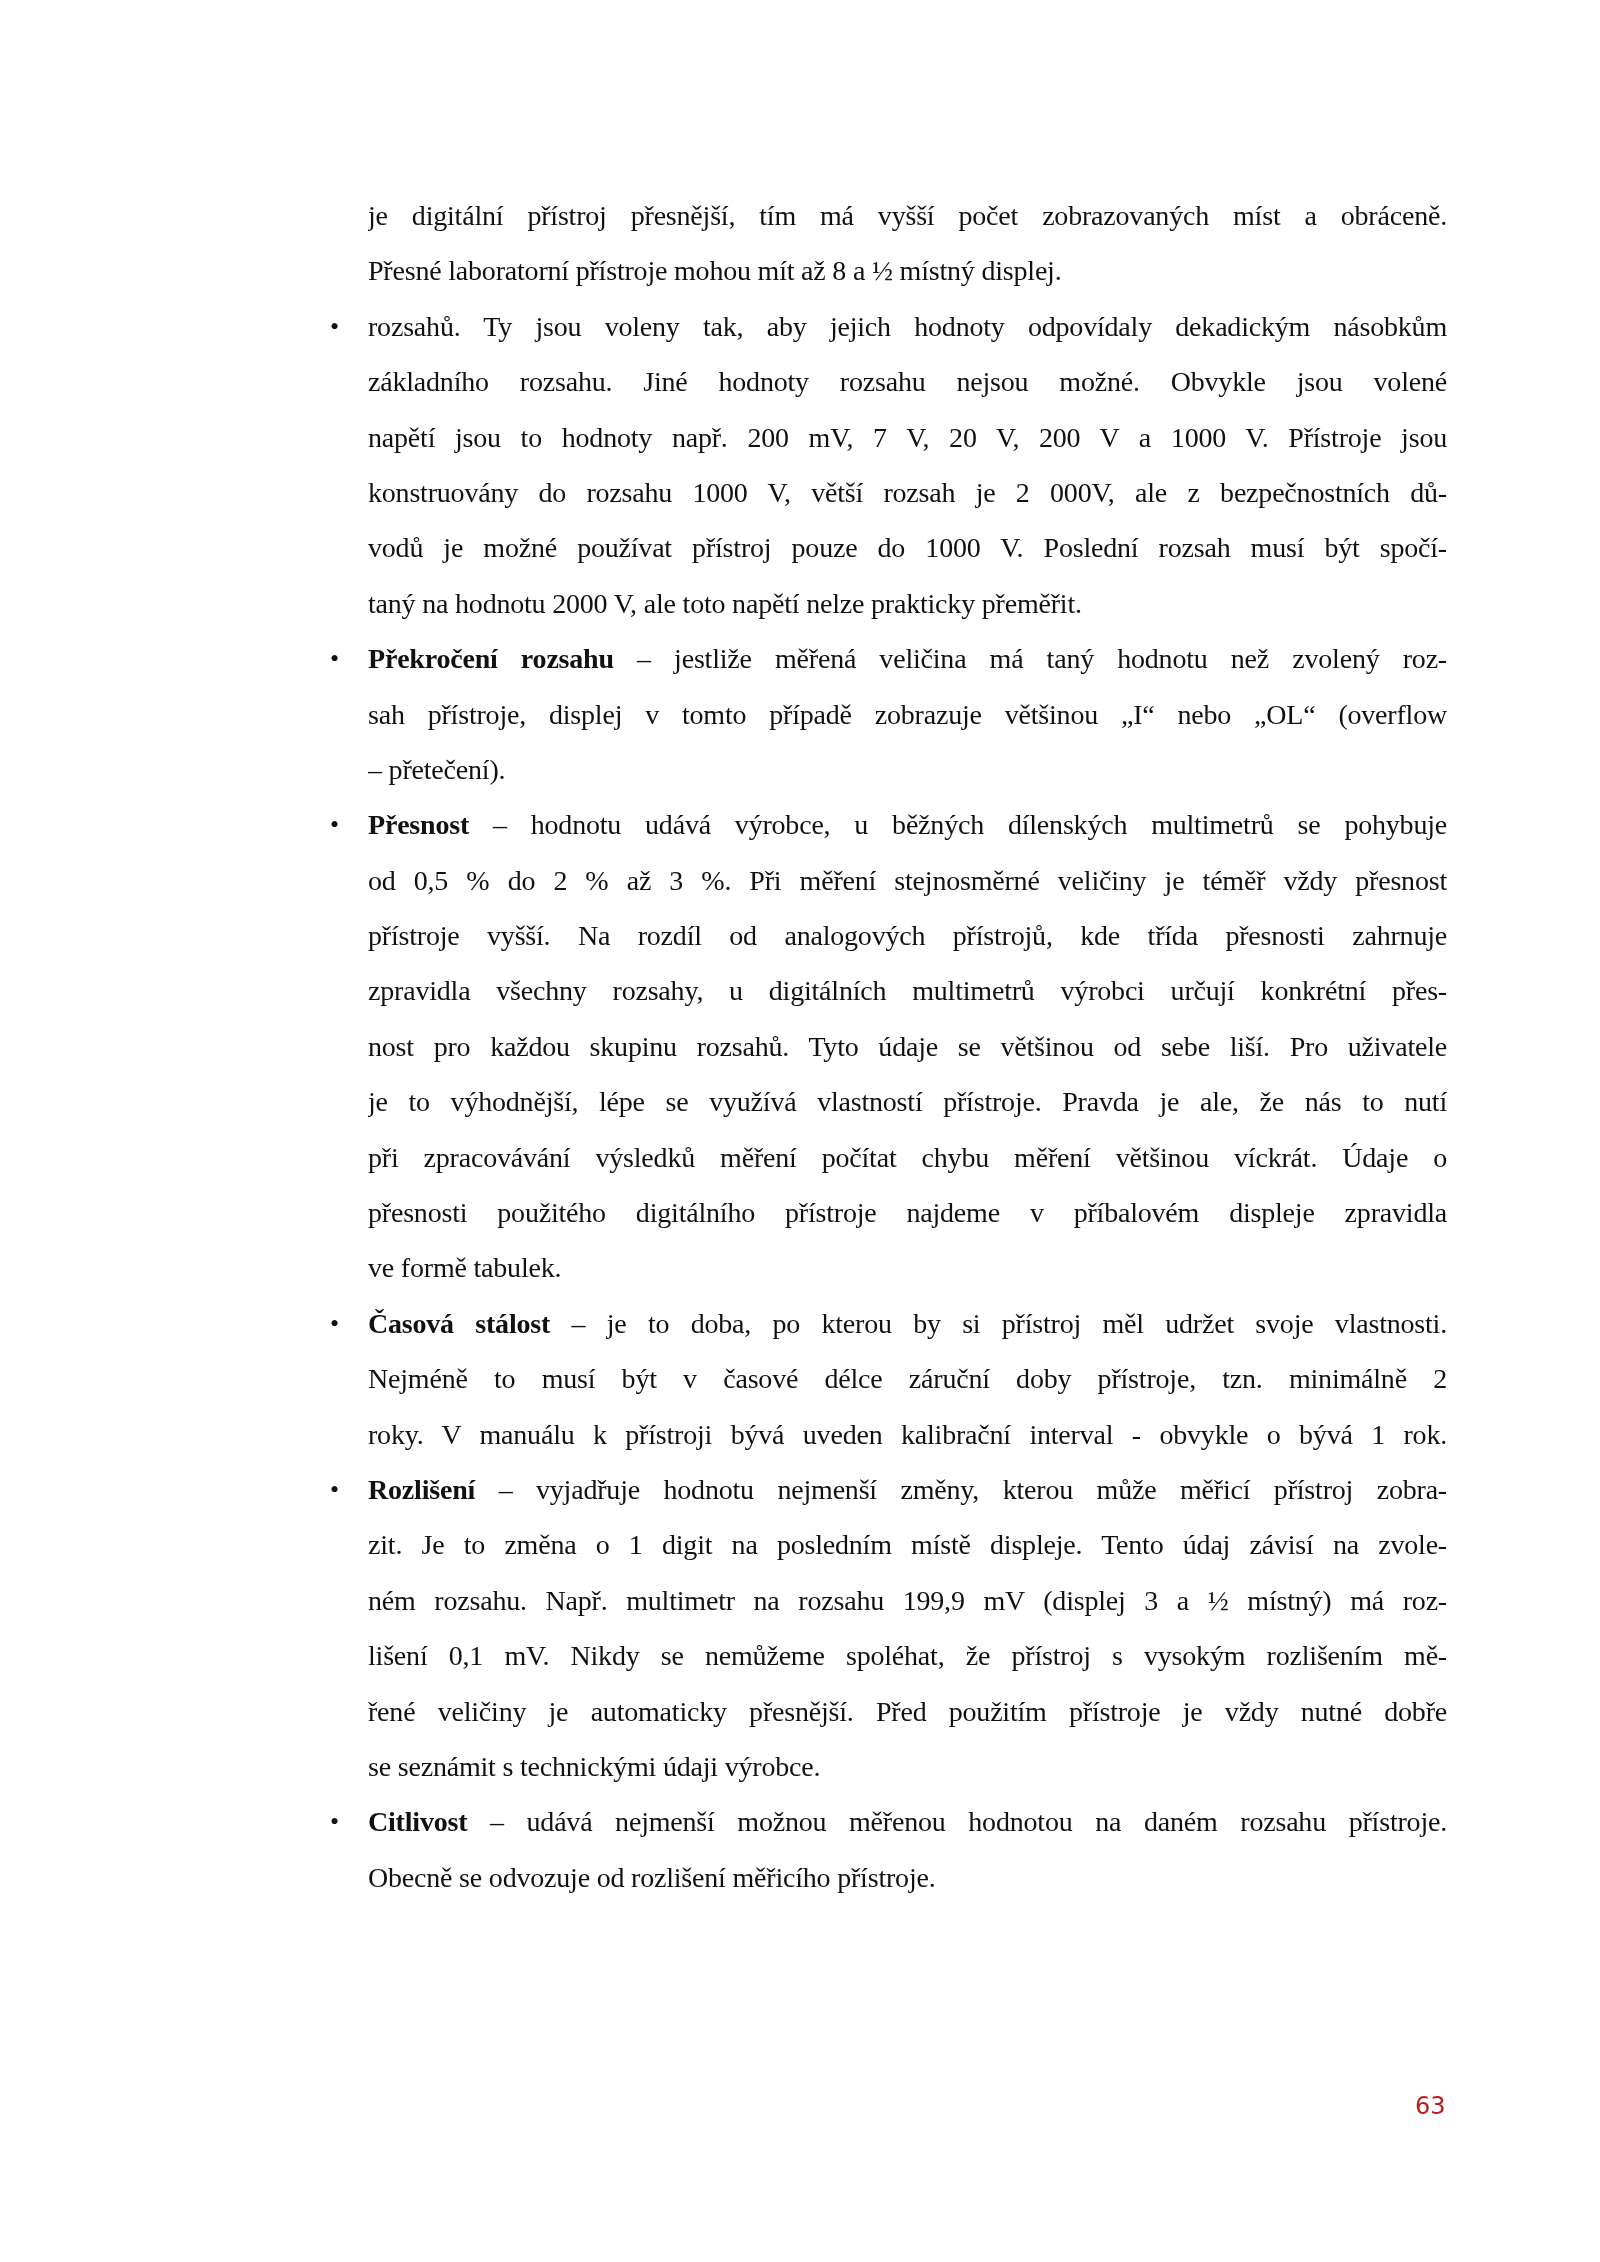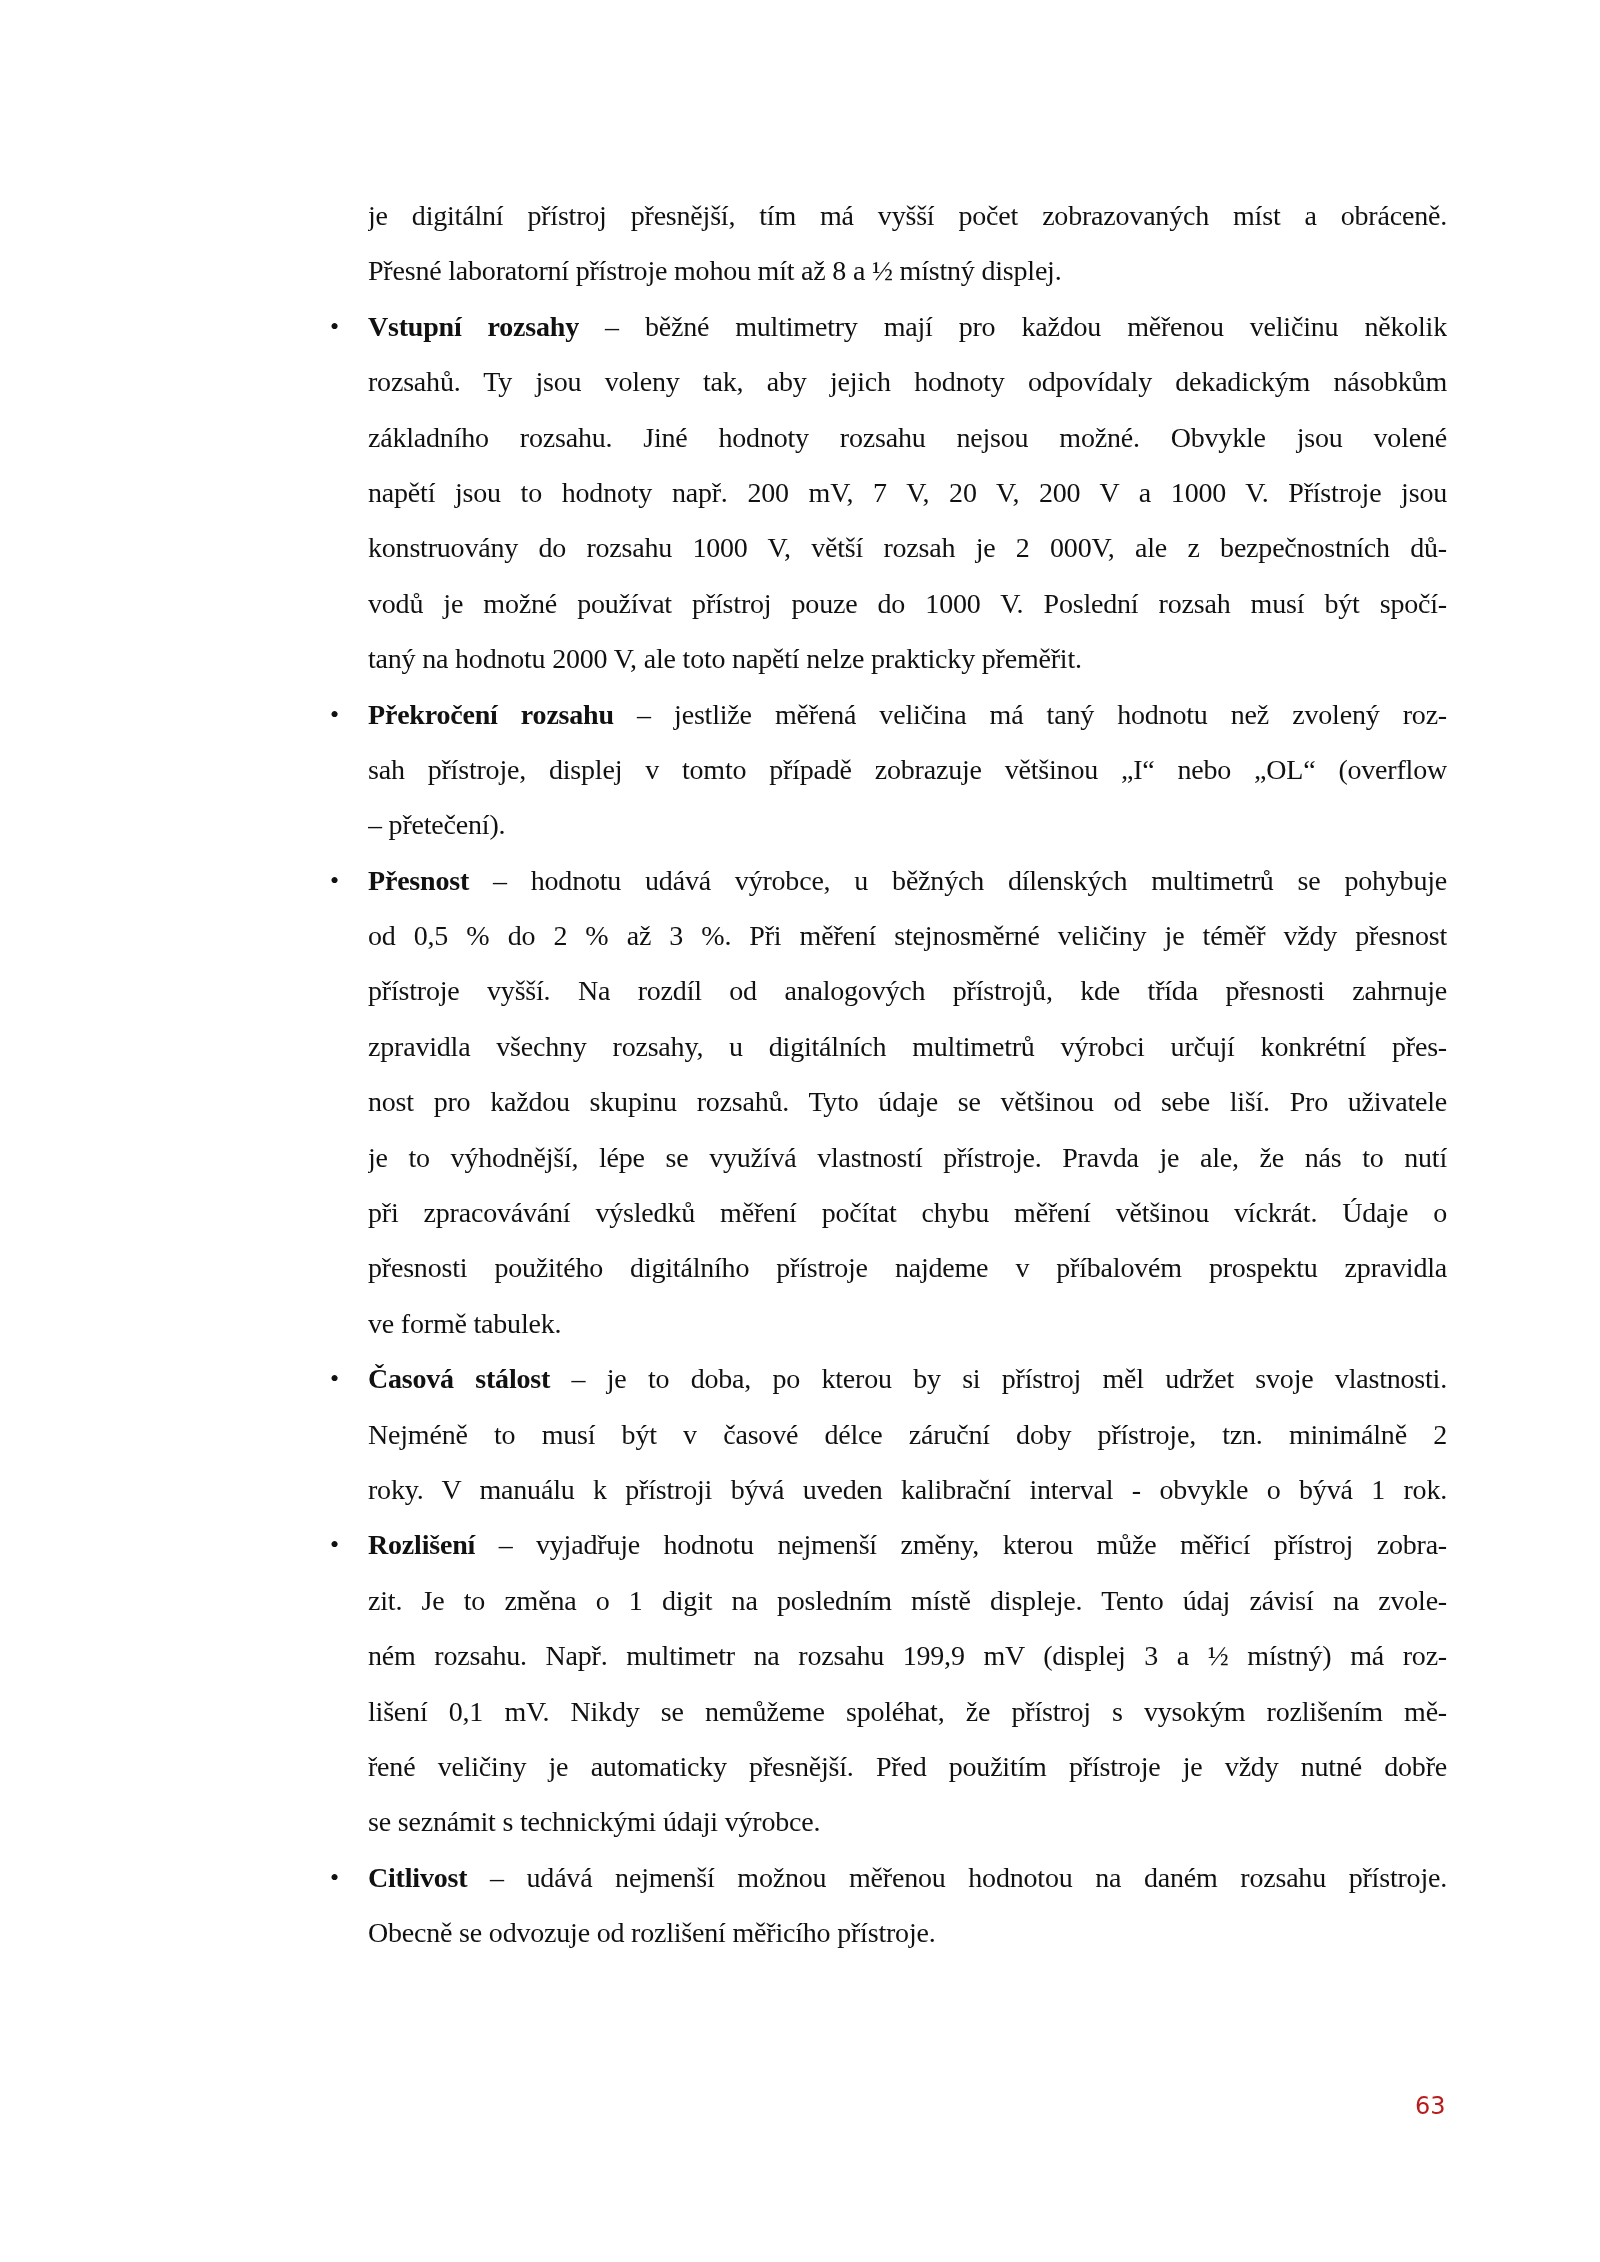--- a/index.html
+++ b/index.html
@@ -20,21 +20,20 @@
 <body>
 
 <div class="page">
   <div class="content">
 
     <div class="line" style="white-space: normal; overflow: hidden;">je digitální přístroj přesnější, tím má vyšší počet zobrazovaných míst a obráceně.</div>
     <div class="line last" style="white-space: normal; overflow: hidden;">Přesné laboratorní přístroje mohou mít až 8 a ½ místný displej.</div>
 
     <div class="bullet-item">
       <span class="bullet">•</span>
-      <div class="line" style="white-space: normal; overflow: hidden;"><span class="term">Vstupní rozsahy</span><span> – běžné multimetry mají pro každou měřenou veličinu několik</span></div>
       <div class="line" style="white-space: normal; overflow: hidden;">rozsahů. Ty jsou voleny tak, aby jejich hodnoty odpovídaly dekadickým násobkům</div>
       <div class="line" style="white-space: normal; overflow: hidden;">základního rozsahu. Jiné hodnoty rozsahu nejsou možné. Obvykle jsou volené</div>
       <div class="line" style="white-space: normal; overflow: hidden;">napětí jsou to hodnoty např. 200 mV, 7 V, 20 V, 200 V a 1000 V. Přístroje jsou</div>
       <div class="line" style="white-space: normal; overflow: hidden;">konstruovány do rozsahu 1000 V, větší rozsah je 2 000V, ale z bezpečnostních dů-</div>
       <div class="line" style="white-space: normal; overflow: hidden;">vodů je možné používat přístroj pouze do 1000 V. Poslední rozsah musí být spočí-</div>
       <div class="line last" style="white-space: normal; overflow: hidden;">taný na hodnotu 2000 V, ale toto napětí nelze prakticky přeměřit.</div>
     </div>
 
     <div class="bullet-item">
       <span class="bullet">•</span>
@@ -45,21 +44,21 @@
 
     <div class="bullet-item">
       <span class="bullet">•</span>
       <div class="line" style="white-space: normal; overflow: hidden;"><span class="term">Přesnost</span><span> – hodnotu udává výrobce, u běžných dílenských multimetrů se pohybuje</span></div>
       <div class="line" style="white-space: normal; overflow: hidden;">od 0,5 % do 2 % až 3 %. Při měření stejnosměrné veličiny je téměř vždy přesnost</div>
       <div class="line" style="white-space: normal; overflow: hidden;">přístroje vyšší. Na rozdíl od analogových přístrojů, kde třída přesnosti zahrnuje</div>
       <div class="line" style="white-space: normal; overflow: hidden;">zpravidla všechny rozsahy, u digitálních multimetrů výrobci určují konkrétní přes-</div>
       <div class="line" style="white-space: normal; overflow: hidden;">nost pro každou skupinu rozsahů. Tyto údaje se většinou od sebe liší. Pro uživatele</div>
       <div class="line" style="white-space: normal; overflow: hidden;">je to výhodnější, lépe se využívá vlastností přístroje. Pravda je ale, že nás to nutí</div>
       <div class="line" style="white-space: normal; overflow: hidden;">při zpracovávání výsledků měření počítat chybu měření většinou víckrát. Údaje o</div>
-      <div class="line" style="white-space: normal; overflow: hidden;">přesnosti použitého digitálního přístroje najdeme v příbalovém prospektu zpravidla</div>
+      <div class="line" style="white-space: normal; overflow: hidden;">přesnosti použitého digitálního přístroje najdeme v příbalovém displeje zpravidla</div>
       <div class="line last" style="white-space: normal; overflow: hidden;">ve formě tabulek.</div>
     </div>
 
     <div class="bullet-item">
       <span class="bullet">•</span>
       <div class="line" style="white-space: normal; overflow: hidden;"><span class="term">Časová stálost</span><span> – je to doba, po kterou by si přístroj měl udržet svoje vlastnosti.</span></div>
       <div class="line" style="white-space: normal; overflow: hidden;">Nejméně to musí být v časové délce záruční doby přístroje, tzn. minimálně 2</div>
       <div class="line" style="white-space: normal; overflow: hidden;">roky. V manuálu k přístroji bývá uveden kalibrační interval - obvykle o bývá 1 rok.</div>
     </div>
 

